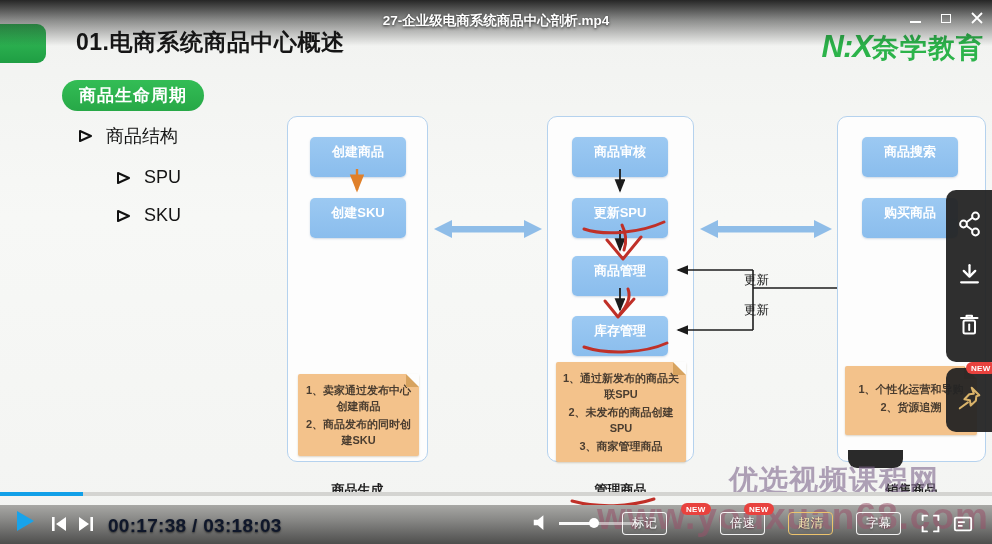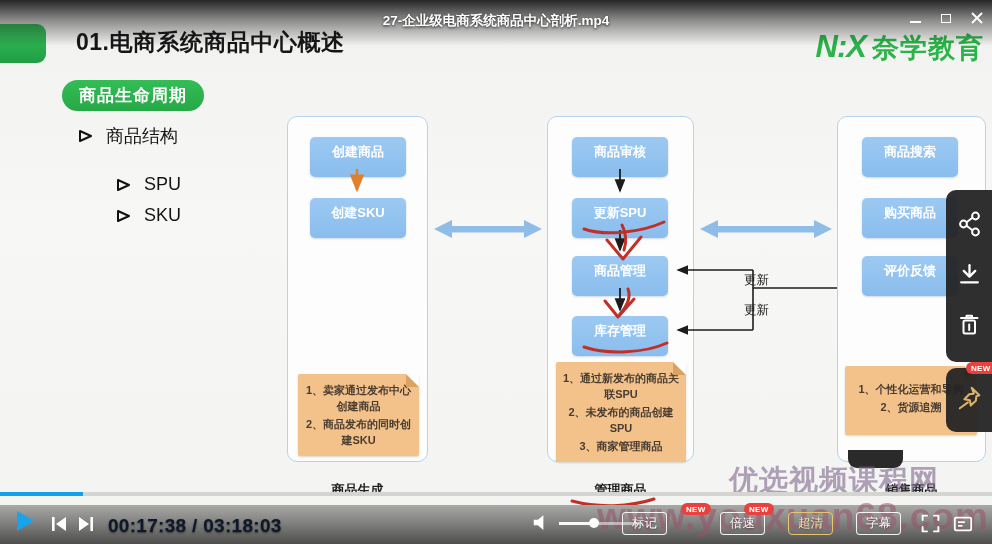--- a/index.html
+++ b/index.html
@@ -4,28 +4,28 @@
 <style>
   * { margin:0; padding:0; box-sizing:border-box; }
   html,body { width:992px; height:544px; overflow:hidden; }
   body { position:relative; font-family:"Liberation Sans","DejaVu Sans",sans-serif; background:#f4f5f3; }
 
   
   .slide { position:absolute; inset:0; background:linear-gradient(180deg,#f1f2f0 0%,#f7f8f6 40%,#f3f4f2 100%); }
   .green-tab { position:absolute; left:-14px; top:24px; width:60px; height:39px; border-radius:9px;
                background:linear-gradient(180deg,#37c15c,#1f9e43); z-index:3; }
   .slide-title { position:absolute; left:76px; top:27px; font-size:23px; font-weight:700; color:#161616; z-index:3; letter-spacing:.5px;}
-  .logo { position:absolute; right:8px; top:29px; z-index:3; color:#2cb34a; font-weight:800; display:flex; align-items:baseline; gap:6px;}
+  .logo { position:absolute; right:8px; top:29px; z-index:3; color:#2cb34a; font-weight:800; display:flex; align-items:baseline; }
   .logo .mark { font-size:31px; letter-spacing:-1px; font-style:italic;}
   .logo .txt  { font-size:27px; letter-spacing:1px;}
   .lp-badge { position:absolute; left:62px; top:80px; background:linear-gradient(180deg,#33bd55,#27a847);
               color:#fff; font-size:17px; font-weight:700; padding:4px 17px; border-radius:16px; z-index:3; letter-spacing:1px;}
   .outline-item { position:absolute; display:flex; align-items:center; gap:13px; font-size:18px; color:#141414; z-index:3;}
   .o1 { left:78px; top:124px; }
-  .o2 { left:116px; top:174px; }
+  .o2 { left:116px; top:167px; }
   .o3 { left:116px; top:205px; }
   .tri-bullet svg { display:block; }
 
   
   .dcol { position:absolute; top:116px; height:346px; background:#fdfdfd; border:1.5px solid #b5d2ee; border-radius:10px; z-index:2;}
   .c1 { left:287px; width:141px; }
   .c2 { left:547px; width:147px; }
   .c3 { left:837px; width:149px; }
   .dbox { position:absolute; width:96px; height:40px; border-radius:5px; z-index:3;
           background:linear-gradient(180deg,#9cc9f2,#8abded); color:#fff; font-size:13px; font-weight:600;
@@ -132,21 +132,20 @@
   <div class="dbox" style="left:310px;top:137px;">创建商品</div>
   <div class="dbox" style="left:310px;top:198px;">创建SKU</div>
 
   <div class="dbox" style="left:572px;top:137px;">商品审核</div>
   <div class="dbox" style="left:572px;top:198px;">更新SPU</div>
   <div class="dbox" style="left:572px;top:316px;">库存管理</div>
   <div class="dbox" style="left:572px;top:256px;">商品管理</div>
 
   <div class="dbox" style="left:862px;top:137px;">商品搜索</div>
   <div class="dbox" style="left:862px;top:198px;">购买商品</div>
-  <div class="dbox" style="left:862px;top:256px;">评价反馈</div>
 
   <div class="note" style="left:298px;top:365px;width:121px;min-height:73px;margin-top:9px;">
     <div>1、卖家通过发布中心创建商品</div>
     <div>2、商品发布的同时创建SKU</div>
   </div>
   <div class="note" style="left:556px;top:362px;width:130px;min-height:77px;">
     <div>1、通过新发布的商品关联SPU</div>
     <div>2、未发布的商品创建SPU</div>
     <div>3、商家管理商品</div>
   </div>

